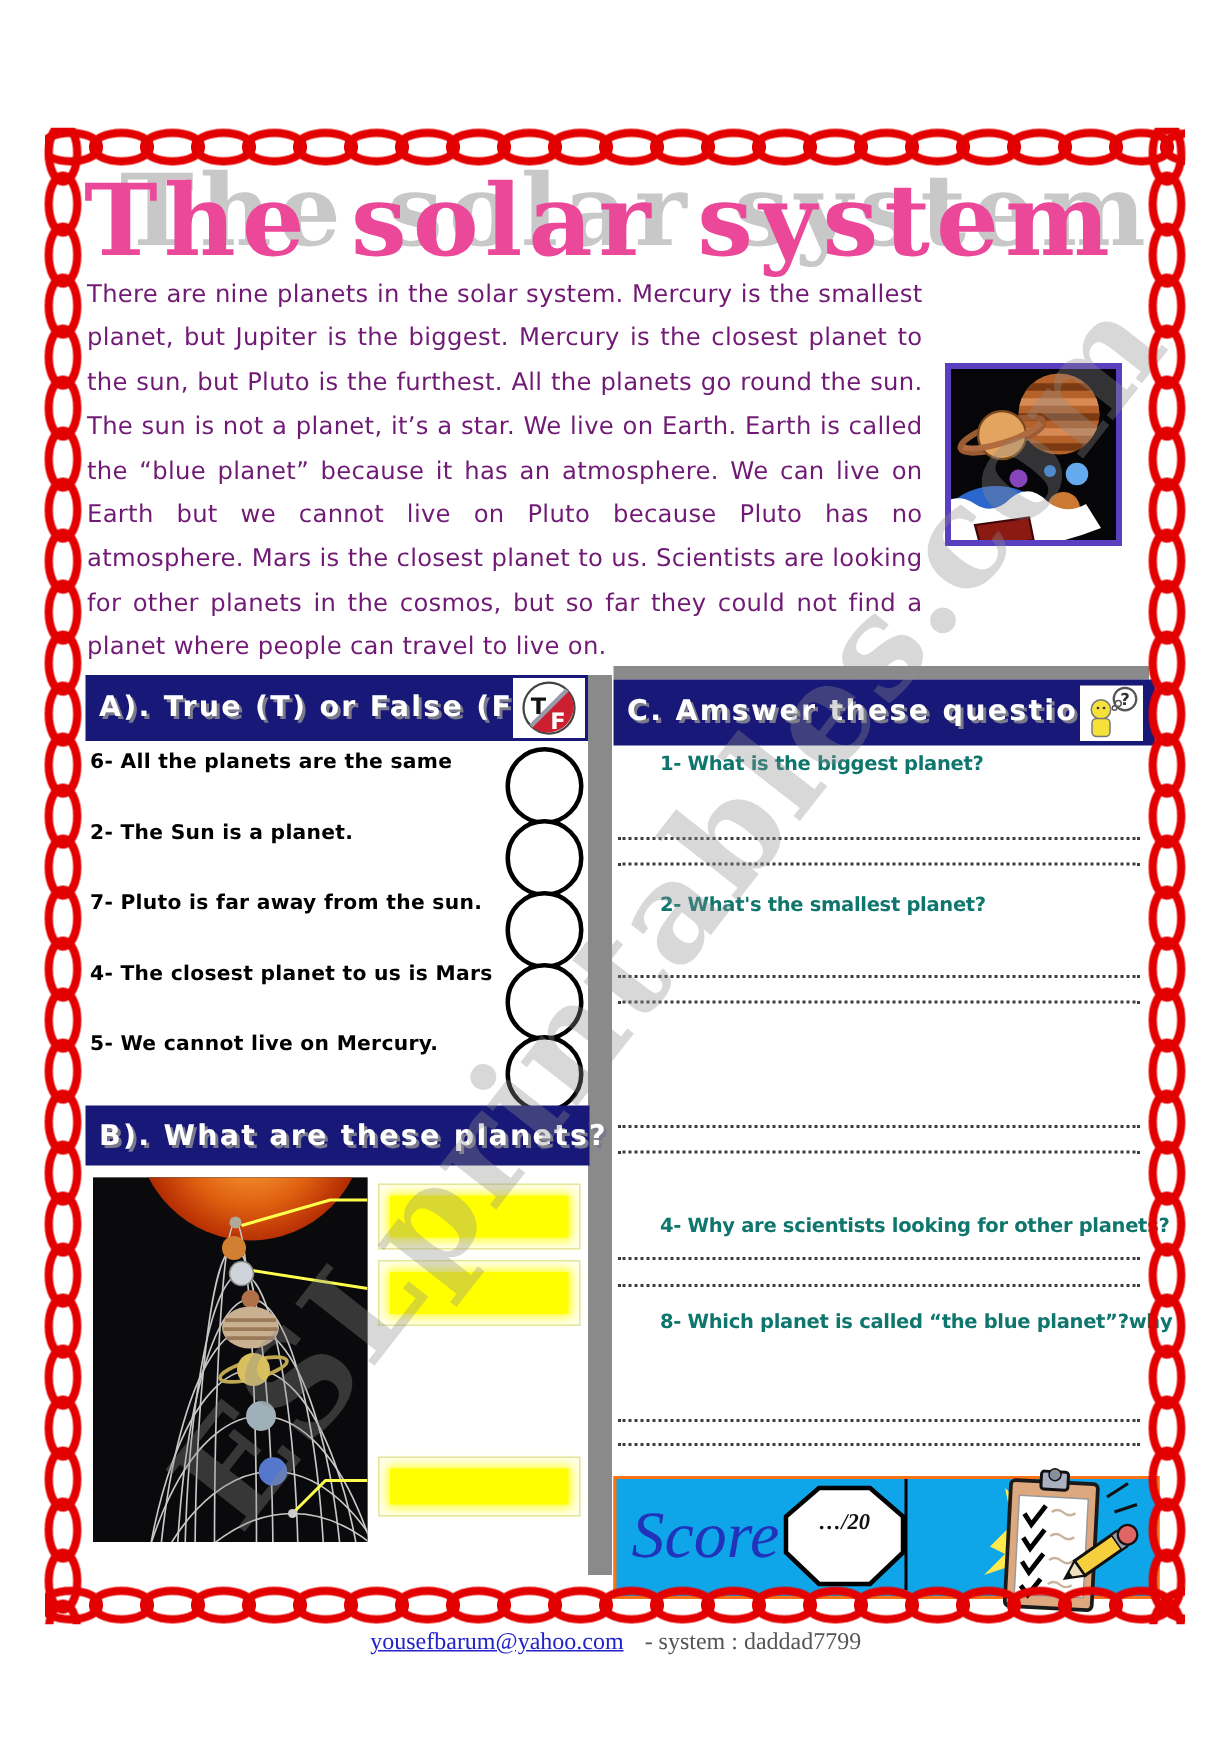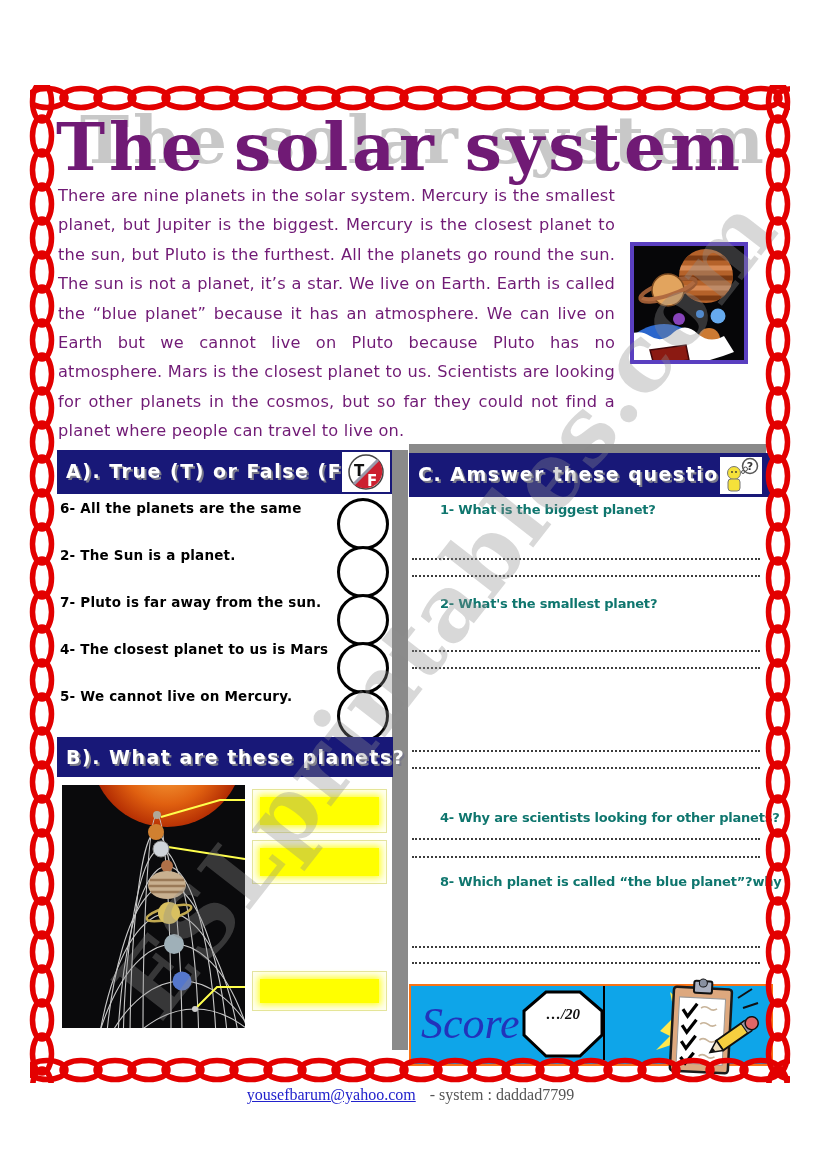--- a/index.html
+++ b/index.html
@@ -3,21 +3,21 @@
 <meta charset="utf-8">
 <style>
   html,body{margin:0;padding:0;background:#fff;}
   #page{position:relative;width:821px;height:1169px;background:#fff;overflow:hidden;
         font-family:"DejaVu Sans",sans-serif;}
   
   .chain{position:absolute;z-index:10;}
   
   .title{position:absolute;left:56px;top:108px;width:710px;height:78px;
          font-family:"DejaVu Serif",serif;font-weight:bold;font-size:66px;
-         letter-spacing:4px;color:#701a75;white-space:nowrap;
+         letter-spacing:4px;color:#ec4899;white-space:nowrap;
          text-shadow:24px -7px 0 #c8c8c8;}
   
   .intro{position:absolute;left:58px;top:181px;width:557px;
          font-size:16.2px;line-height:29.4px;color:#701a75;text-align:justify;
          letter-spacing:.2px;}
   
   .pic{position:absolute;left:630px;top:242px;width:110px;height:114px;
        border:4px solid #5a3fc0;background:#000;}
   
   .watermark{position:absolute;left:-30px;top:612px;width:860px;text-align:center;

